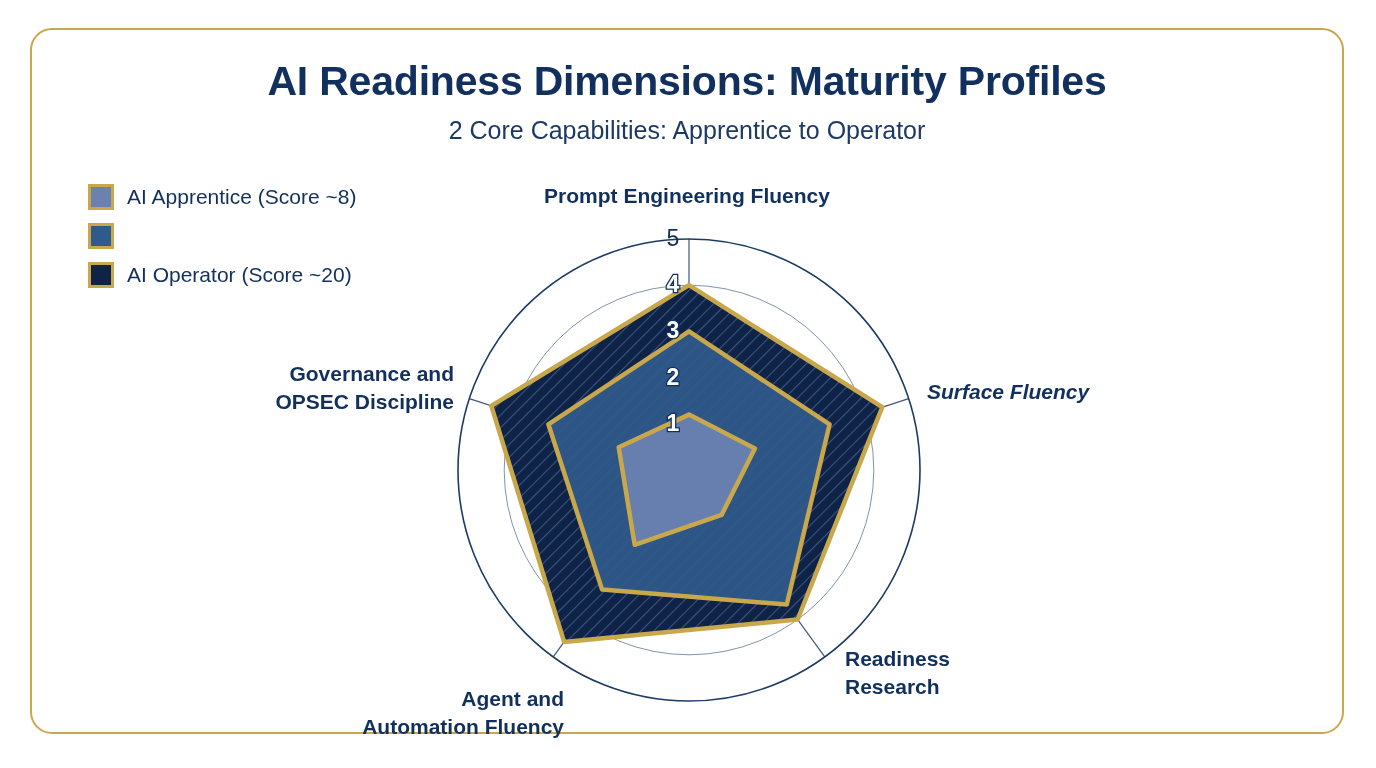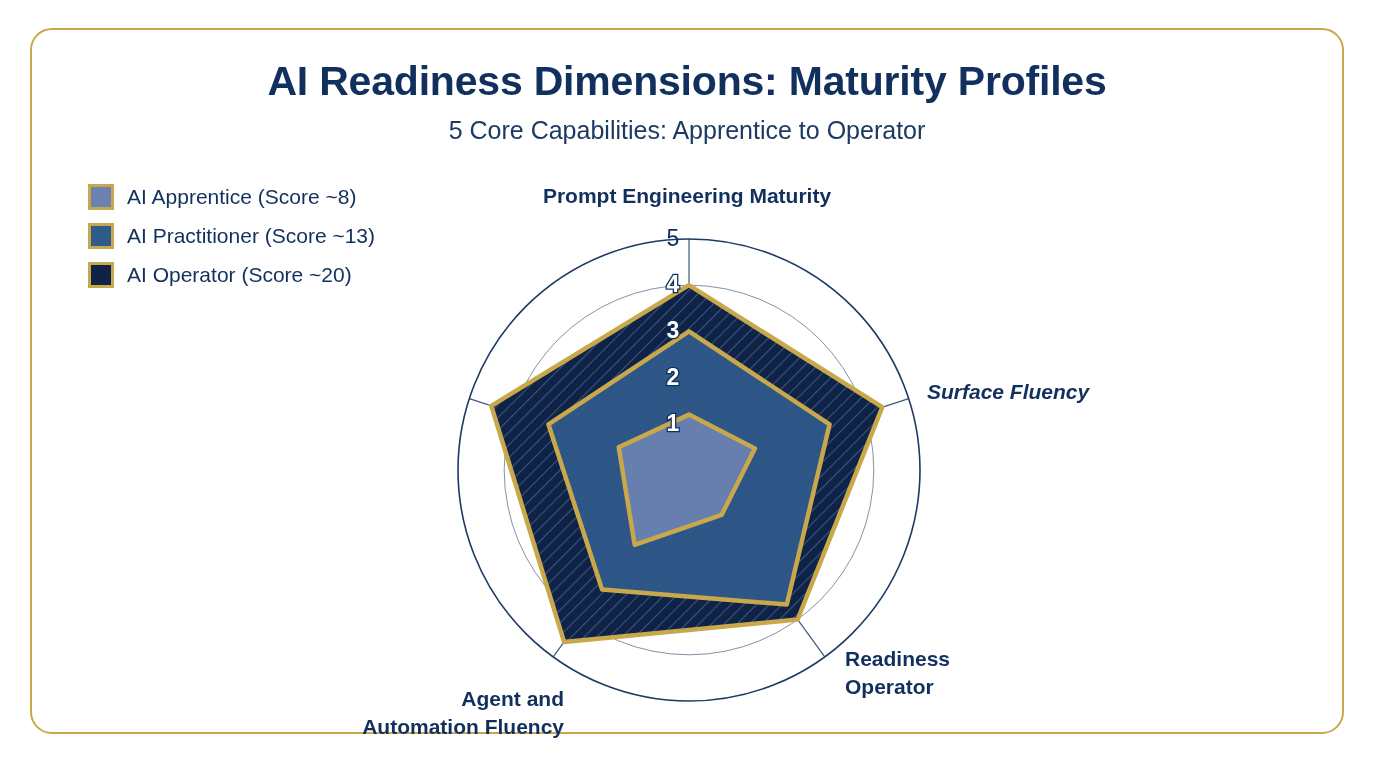--- a/index.html
+++ b/index.html
@@ -95,30 +95,29 @@
   #axis-label-3 { left: 0; top: 615px; width: 532px; text-align: right; margin-top: 40px; }
   #axis-label-4 { left: 0; top: 330px; width: 422px; text-align: right; }
   svg { display: block; }
 </style>
 </head>
 <body>
 
 <div id="card">
 
   <div id="title">AI Readiness Dimensions: Maturity Profiles</div>
-  <div id="subtitle">5 Core Capabilities: Apprentice to Operator</div>
+  <div id="subtitle">2 Core Capabilities: Apprentice to Operator</div>
 
   <div id="legend">
     <div class="legend-row">
       <span class="legend-swatch" style="background:#6B82B0"></span>
       <span class="legend-label">AI Apprentice (Score ~8)</span>
     </div>
     <div class="legend-row">
       <span class="legend-swatch" style="background:#2F5A8C"></span>
-      <span class="legend-label">AI Practitioner (Score ~13)</span>
     </div>
     <div class="legend-row">
       <span class="legend-swatch" style="background:#0F2347"></span>
       <span class="legend-label">AI Operator (Score ~20)</span>
     </div>
   </div>
 
   <div id="chart-area">
     <svg id="radar-svg" width="1314" height="706" viewBox="0 0 1314 706">
         <defs>
@@ -148,27 +147,31 @@
         </g>
         <text x="641" y="400.8" text-anchor="middle" font-family="&quot;Liberation Sans&quot;, sans-serif" font-size="23" font-weight="bold" fill="#FFFFFF" stroke="#12305E" stroke-width="2.6" paint-order="stroke">1</text>
         <text x="641" y="354.6" text-anchor="middle" font-family="&quot;Liberation Sans&quot;, sans-serif" font-size="23" font-weight="bold" fill="#FFFFFF" stroke="#12305E" stroke-width="2.6" paint-order="stroke">2</text>
         <text x="641" y="308.4" text-anchor="middle" font-family="&quot;Liberation Sans&quot;, sans-serif" font-size="23" font-weight="bold" fill="#FFFFFF" stroke="#12305E" stroke-width="2.6" paint-order="stroke">3</text>
         <text x="641" y="262.2" text-anchor="middle" font-family="&quot;Liberation Sans&quot;, sans-serif" font-size="23" font-weight="bold" fill="#FFFFFF" stroke="#12305E" stroke-width="2.6" paint-order="stroke">4</text>
         <text x="641" y="216" text-anchor="middle" font-family="&quot;Liberation Sans&quot;, sans-serif" font-size="23" font-weight="normal" fill="#12305E" stroke="none" stroke-width="0" paint-order="stroke">5</text>
       </svg>
   </div>
 
   <div class="axis-label" id="axis-label-0">
-      <div>Prompt Engineering Maturity</div>
+      <div>Prompt Engineering Fluency</div>
     </div>
   <div class="axis-label" id="axis-label-1">
       <div>Surface Fluency</div>
     </div>
   <div class="axis-label" id="axis-label-2">
       <div>Readiness</div>
-      <div>Operator</div>
+      <div>Research</div>
     </div>
   <div class="axis-label" id="axis-label-3">
       <div>Agent and</div>
       <div>Automation Fluency</div>
     </div>
+  <div class="axis-label" id="axis-label-4">
+      <div>Governance and</div>
+      <div>OPSEC Discipline</div>
+    </div>
 
 </div>
 
 </body></html>

